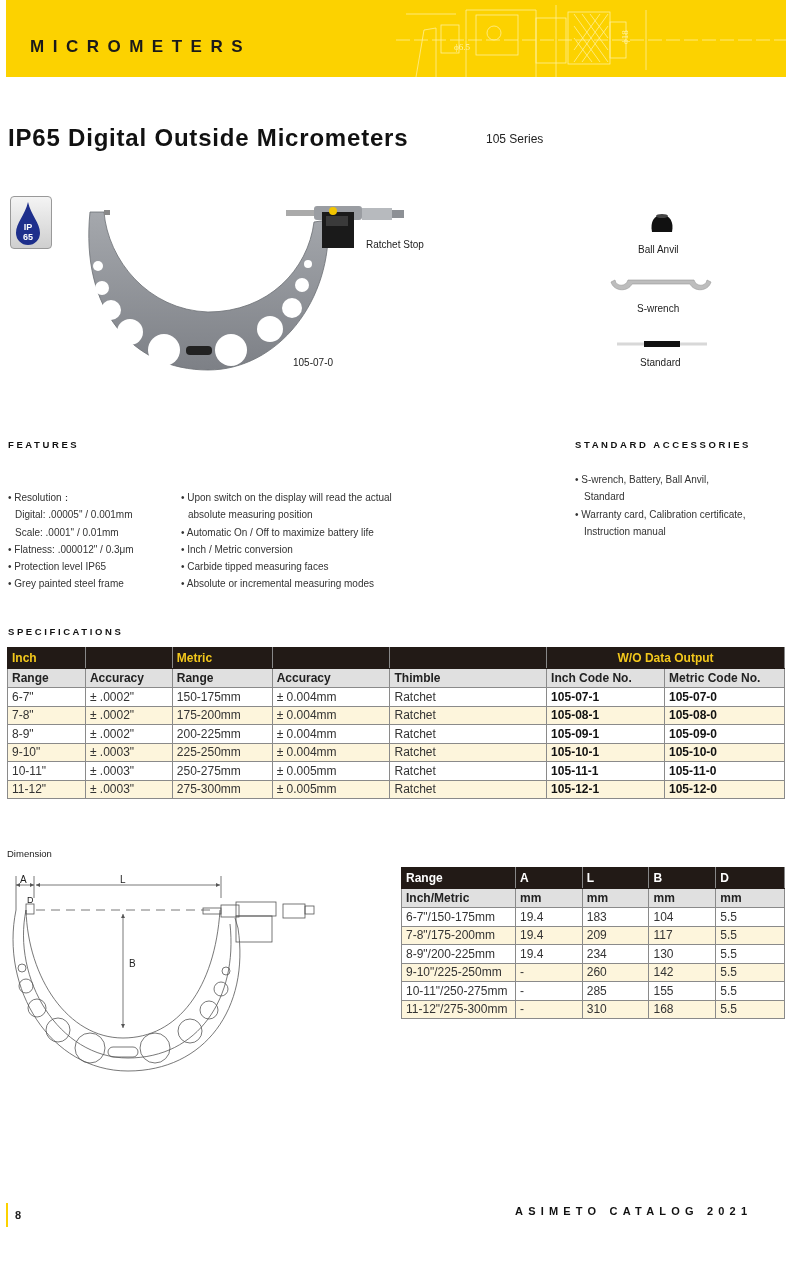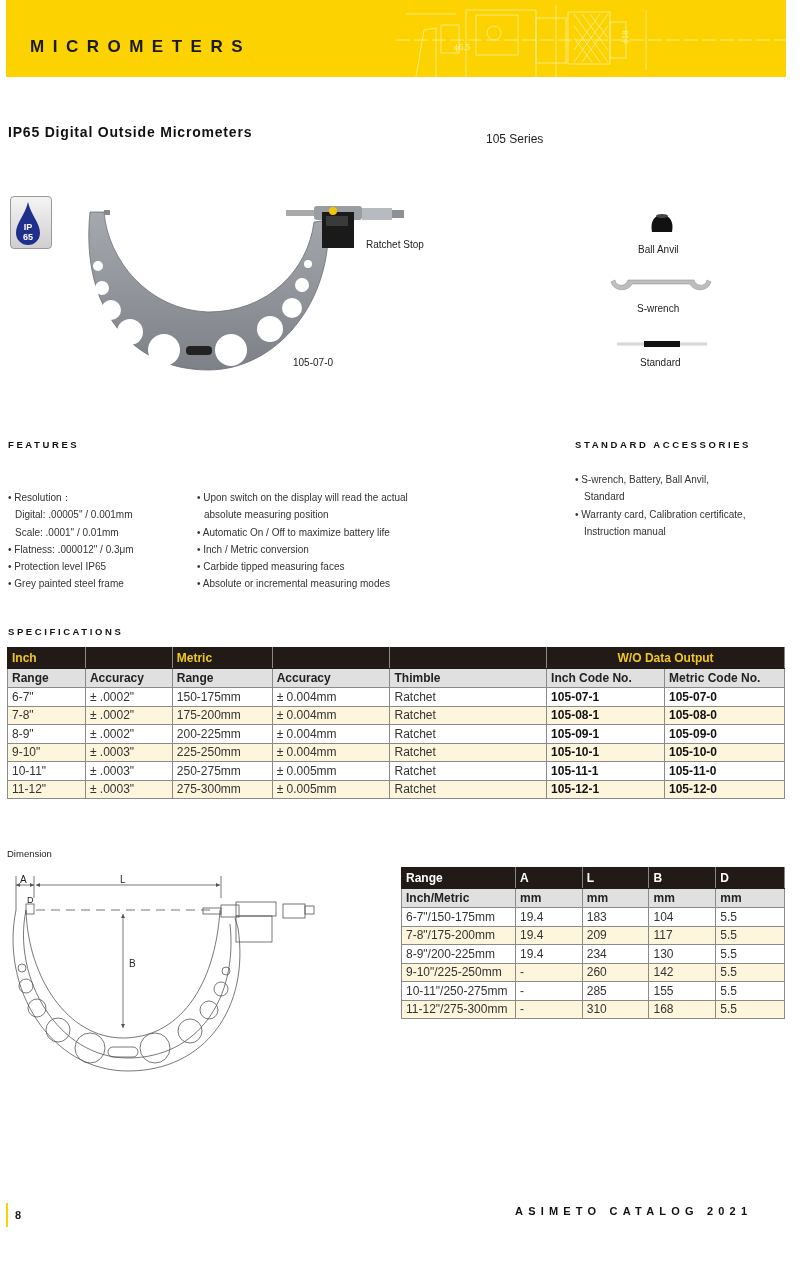--- a/index.html
+++ b/index.html
@@ -1,21 +1,21 @@
 <!DOCTYPE html>
 <html><head>
 <meta charset="utf-8">
 <style>
   * { box-sizing: border-box; margin: 0; padding: 0; }
   body { width: 800px; height: 1281px; background: #fff; font-family: "Liberation Sans", sans-serif; color: #222; position: relative; overflow: hidden; }
   .abs { position: absolute; }
   .banner { left: 6px; top: 0; width: 780px; height: 77px; background: #fcd200; overflow: hidden; }
   .banner-title { left: 24px; top: 37px; font-size: 17px; font-weight: bold; letter-spacing: 8.5px; color: #1a1a1a; }
   .banner-art { left: 390px; top: 0; width: 390px; height: 77px; }
-  .title { left: 8px; top: 124px; font-size: 14px; font-weight: bold; letter-spacing: 0.8px; color: #111; text-align: right; }
+  .title { left: 8px; top: 124px; font-size: 24px; font-weight: bold; letter-spacing: 0.8px; color: #111; text-align: right; }
   .series { left: 486px; top: 132px; font-size: 12px; color: #222; }
   .ip-badge { left: 10px; top: 196px; width: 42px; height: 53px; border: 1px solid #999; border-radius: 4px; background: linear-gradient(#f4f4f4, #cfcfcf); }
   .cap { font-size: 10px; color: #222; }
   .sec-head { font-size: 9.5px; font-weight: bold; letter-spacing: 2.6px; color: #111; }
   .feat { font-size: 10px; color: #333; line-height: 17.3px; margin-top: 28px; }
   .feat li { list-style: none; }
   table { border-collapse: collapse; font-size: 12px; }
   table td { border: 1px solid #8a8a8a; padding: 0 4px; height: 18.5px; white-space: nowrap; color: #333; }
   tr.h1 td { background: #221a16; color: #f3c81c; font-weight: bold; height: 21px; border-color: #221a16; border-right-color: #888; }
   tr.h2 td { background: #e0e0e0; color: #222; font-weight: bold; height: 19px; }
@@ -112,21 +112,21 @@
 
 <div class="abs sec-head" style="left:8px;top:439px">FEATURES</div>
 <ul class="abs feat" style="left:8px;top:461px;width:190px">
   <li>• Resolution：</li>
   <li style="padding-left:7px">   Digital: .00005" / 0.001mm</li>
   <li style="padding-left:7px">   Scale: .0001" / 0.01mm</li>
   <li>• Flatness: .000012" / 0.3μm</li>
   <li>• Protection level IP65</li>
   <li>• Grey painted steel frame</li>
 </ul>
-<ul class="abs feat" style="left:197px;top:461px;width:270px">
+<ul class="abs feat" style="left:181px;top:461px;width:270px">
   <li>•  Upon switch on the display will read the actual</li>
   <li style="padding-left:7px">   absolute measuring position</li>
   <li>• Automatic On / Off to maximize battery life</li>
   <li>• Inch / Metric conversion</li>
   <li>• Carbide tipped measuring faces</li>
   <li>• Absolute or incremental measuring modes</li>
 </ul>
 
 <div class="abs sec-head" style="left:575px;top:439px">STANDARD ACCESSORIES</div>
 <ul class="abs feat" style="left:575px;top:443px;width:215px">

